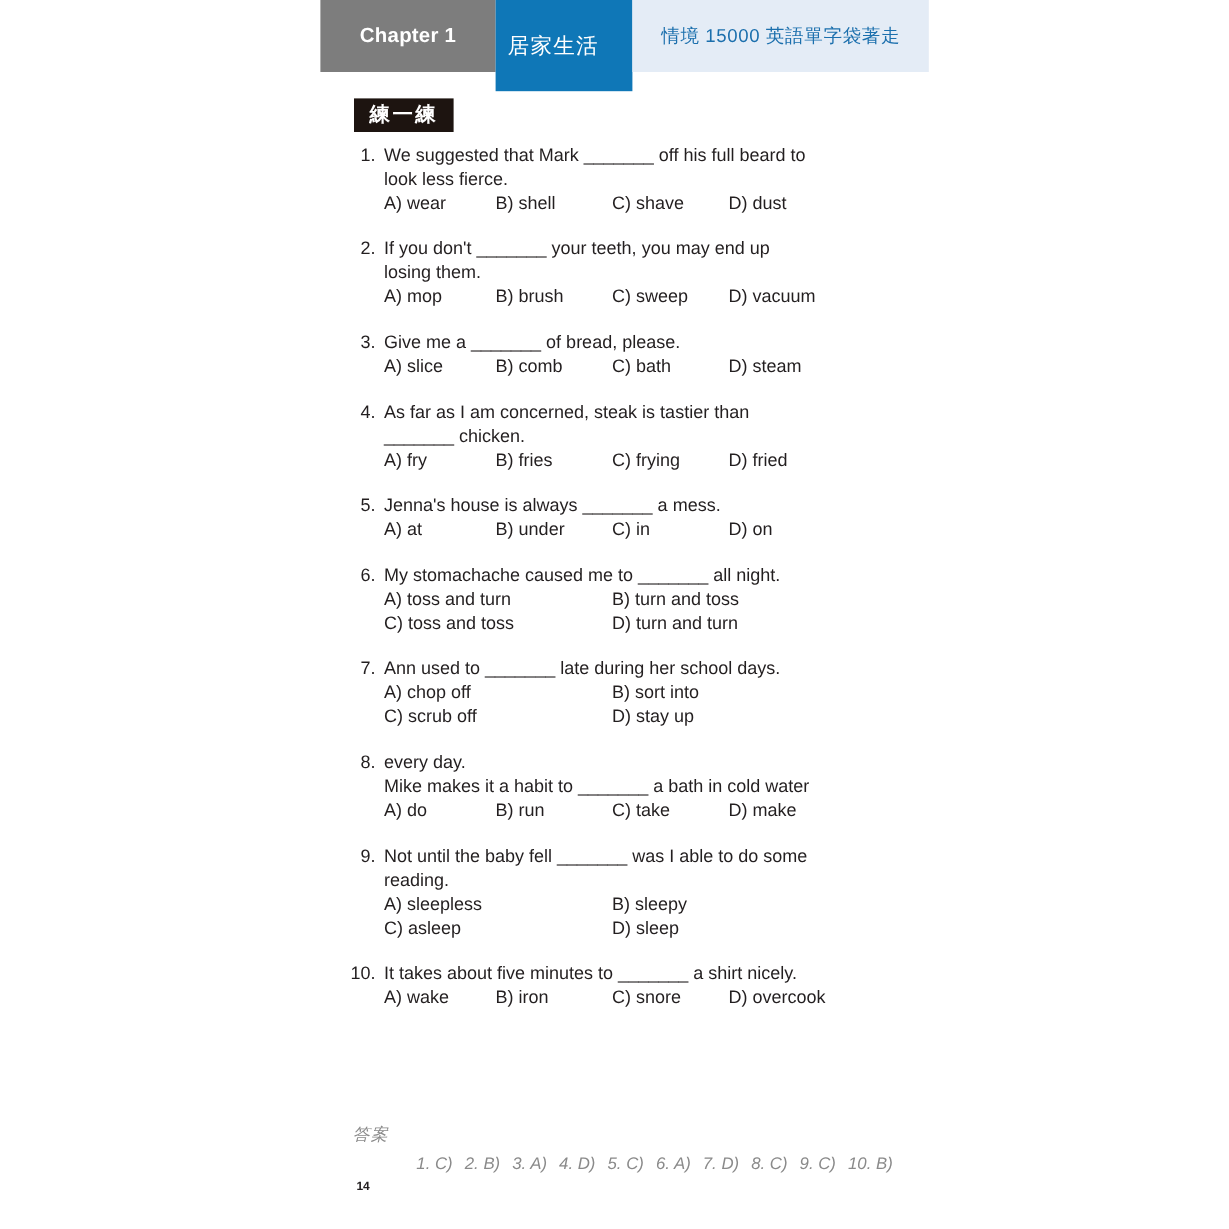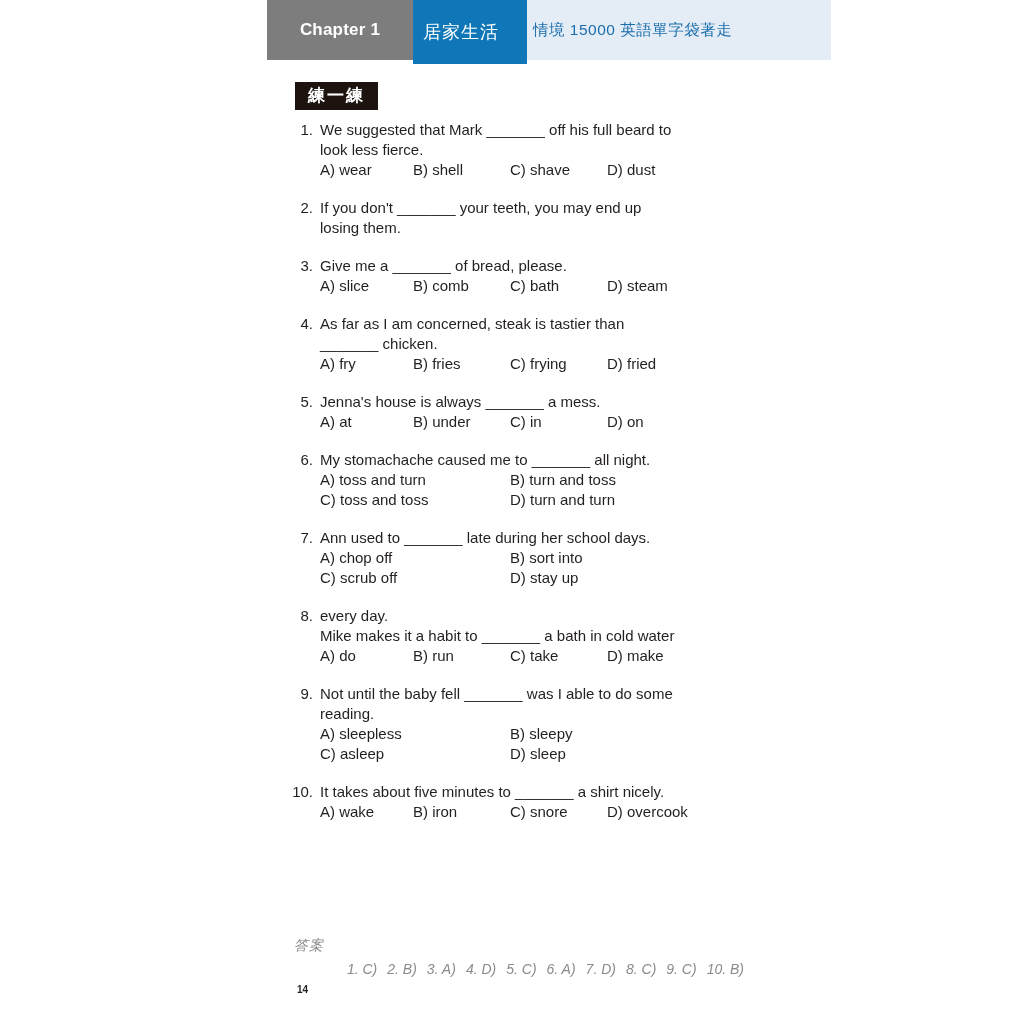--- a/index.html
+++ b/index.html
@@ -25,33 +25,33 @@
   }
   .chapter-box {
     width: 146px; height: 60px;
     background: var(--chapter-bg, #7d7d7d);
     display: flex; align-items: center; justify-content: center;
   }
   .chapter-box span {
     color: #ffffff; font-weight: bold; font-size: 17px; letter-spacing: 0.2px;
   }
   .category-box {
-    width: 114px; height: 64px;
+    width: 114px; height: 76px;
     background: var(--category-bg, #0f77b7);
     display: flex; align-items: center;
     padding-left: 10px;
   }
   .category-box span {
     color: #ffffff; font-size: 18px; letter-spacing: 1px;
   }
   .title-box {
-    width: 304px; height: 60px;
+    width: 247px; height: 60px;
     background: var(--title-bg, #e4ecf6);
     display: flex; align-items: center;
-    padding-left: 6px;
+    padding-left: 24px;
   }
   .title-box span {
     color: var(--title-color, #1b6fad); font-size: 15.5px; letter-spacing: 0.5px;
   }
 
   
   .badge {
     position: absolute;
     left: 295px; top: 82px;
     height: 28px;
@@ -143,20 +143,26 @@
       </div>
     </div>
 
     <div class="question">
       <div class="q-num">2.</div>
       <div class="q-body">
         <div class="q-lines">
             <div class="q-line">If you don't _______ your teeth, you may end up</div>
             <div class="q-line">losing them.</div>
           </div>
+        <div class="options cols-4">
+            <div class="option">A) mop</div>
+            <div class="option">B) brush</div>
+            <div class="option">C) sweep</div>
+            <div class="option">D) vacuum</div>
+          </div>
       </div>
     </div>
 
     <div class="question">
       <div class="q-num">3.</div>
       <div class="q-body">
         <div class="q-lines">
             <div class="q-line">Give me a _______ of bread, please.</div>
           </div>
         <div class="options cols-4">

